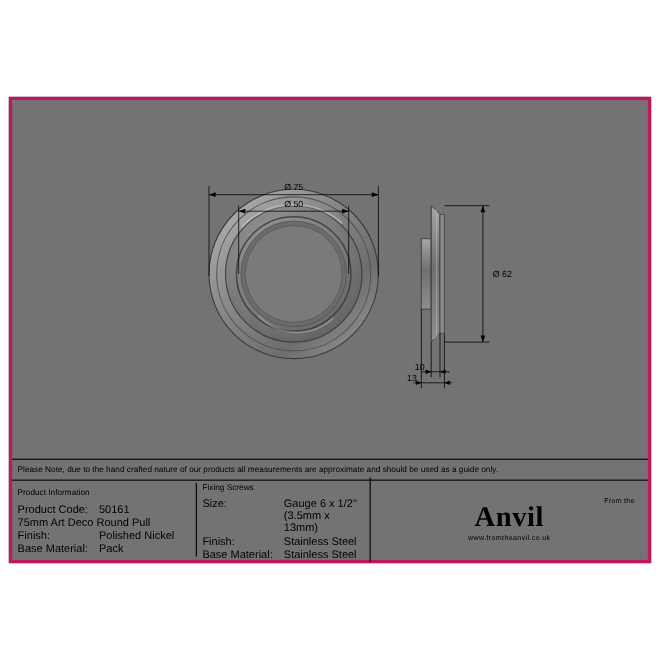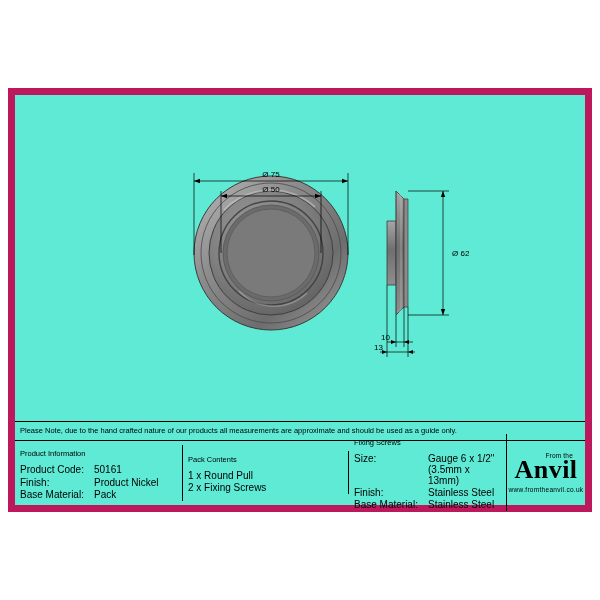--- a/index.html
+++ b/index.html
@@ -13,23 +13,23 @@
     font-family: "Liberation Sans", sans-serif;
     color: #000000;
     position: relative;
   }
   #sheet {
     position: absolute;
     left: 8px;
     top: 88px;
     width: 584px;
     height: 424px;
-    border: 7px solid #be185d;
+    border: 3px solid #be185d;
     box-sizing: border-box;
-    background: #5eead4;
+    background: #737373;
   }
   
   #drawing {
     position: absolute;
     left: 0;
     top: 0;
     right: 0;
     height: 326px;
     overflow: hidden;
   }
@@ -220,40 +220,32 @@
 
   <div id="info">
 
     <div class="col c1">
       <div class="col-title">Product Information</div>
       <div class="row">
         <span class="k">Product Code:</span>
         <span class="v">50161</span>
       </div>
       <div class="row">
+        <span class="v">75mm Art Deco Round Pull</span>
       </div>
       <div class="row">
         <span class="k">Finish:</span>
-        <span class="v">Product Nickel</span>
+        <span class="v">Polished Nickel</span>
       </div>
       <div class="row">
         <span class="k">Base Material:</span>
         <span class="v">Pack</span>
       </div>
     </div>
 
-    <div class="col c2">
-      <div class="col-title">Pack Contents</div>
-      <div class="row pc">
-        <span class="k">1 x Round Pull</span>
-      </div>
-      <div class="row pc">
-        <span class="k">2 x Fixing Screws</span>
-      </div>
-    </div>
 
     <div class="col c3">
       <div class="col-title">Fixing Screws</div>
       <div class="row">
         <span class="k">Size:</span>
         <span class="v">Gauge 6 x 1/2" (3.5mm x 13mm)</span>
       </div>
       <div class="row">
         <span class="k">Finish:</span>
         <span class="v">Stainless Steel</span>

